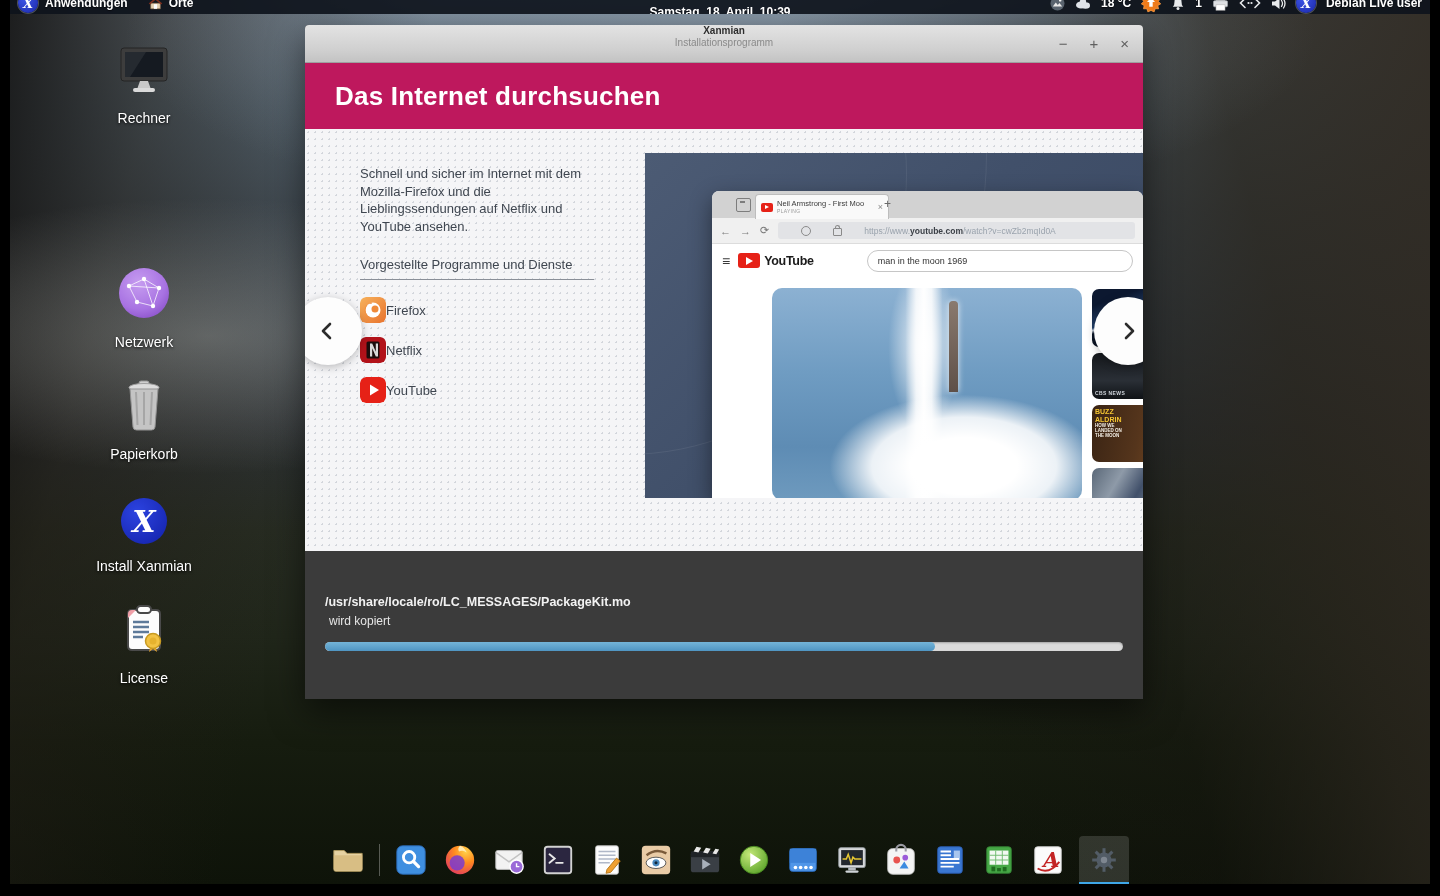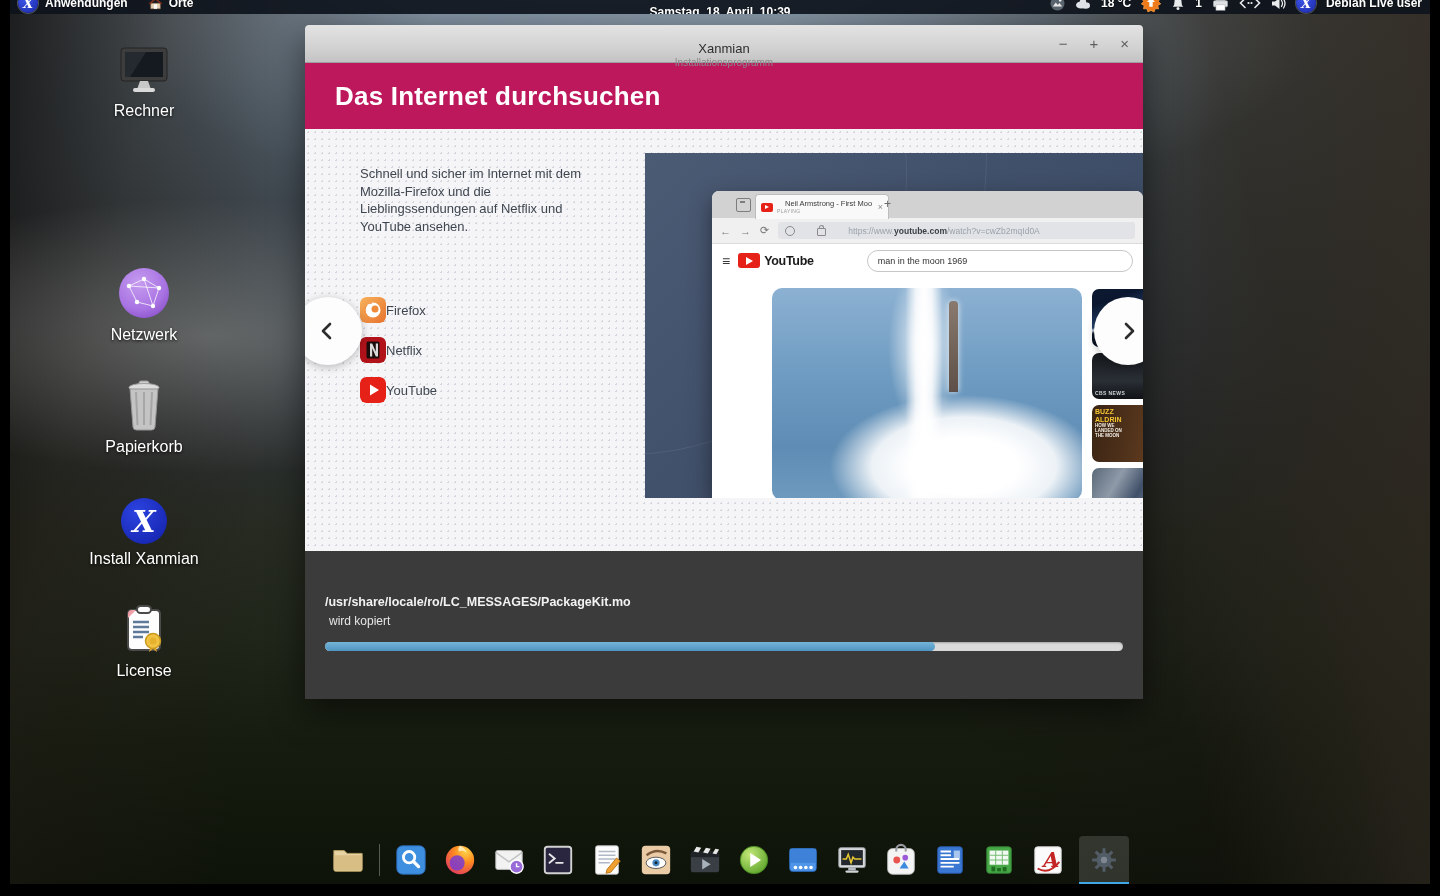--- a/index.html
+++ b/index.html
@@ -21,30 +21,30 @@
   .xlogo{display:inline-flex;align-items:center;justify-content:center;width:20px;height:20px;border-radius:50%;
     background:radial-gradient(circle at 35% 30%,#3d55e8,#1a27a8);color:#fff;
     font-family:"DejaVu Serif","Liberation Serif",serif;font-style:italic;font-weight:bold;font-size:13px;
     box-shadow:0 0 0 1px rgba(255,255,255,0.25);}
   .pitem{display:flex;align-items:center;gap:5px;cursor:default;}
   .ptxt{text-shadow:0 1px 1px rgba(0,0,0,0.6);}
   .tray{display:flex;align-items:center;gap:10px;}
   
   .dicon{position:absolute;width:150px;text-align:center;z-index:5;}
   .dicon .ic{height:56px;display:flex;align-items:flex-end;justify-content:center;}
-  .dicon .lbl{margin-top:6px;color:#fff;font-size:16px;text-shadow:0 1px 3px rgba(0,0,0,0.9);}
+  .dicon .lbl{margin-top:14px;color:#fff;font-size:14px;text-shadow:0 1px 3px rgba(0,0,0,0.9);}
   .xcircle{display:inline-flex;align-items:center;justify-content:center;width:46px;height:46px;border-radius:50%;
     background:radial-gradient(circle at 35% 30%,#2c43e0,#1220a8);color:#fff;
     font-family:"DejaVu Serif","Liberation Serif",serif;font-style:italic;font-weight:bold;font-size:30px;}
   
   .win{position:absolute;left:295px;top:25px;width:838px;height:674px;border-radius:4px 4px 0 0;overflow:hidden;
     box-shadow:0 12px 34px rgba(0,0,0,0.55);z-index:20;background:#3b3b3b;}
   .titlebar{position:relative;height:37px;background:linear-gradient(180deg,#e3e3e3,#cfcfcf 70%,#c3c3c3);
     border-bottom:1px solid #9f9f9f;text-align:center;}
-  .titlebar .t1{font-size:13px;font-weight:normal;color:#2e2e2e;padding-top:16px;}
+  .titlebar .t1{font-size:10px;font-weight:bold;color:#2e2e2e;padding-top:0;}
   .titlebar .t2{font-size:10px;color:#8a8a8a;margin-top:1px;}
   .wctrls{position:absolute;right:14px;top:0;height:37px;display:flex;align-items:center;gap:22px;
     color:#5f5f5f;font-size:15px;}
   .wctrls span{cursor:default;}
   .whead{height:66px;background:#be185d;display:flex;align-items:center;}
   .whead .htitle{color:#fff;font-size:26px;font-weight:bold;padding-left:30px;letter-spacing:0.2px;}
   .slidearea{position:relative;height:422px;background:#f5f5f7;overflow:hidden;
     background-image:radial-gradient(#d3d6dc 1px,rgba(0,0,0,0) 1px);background-size:7px 7px;}
   .sbody{position:absolute;left:55px;top:36px;width:248px;color:#3f4650;font-size:13px;line-height:17.5px;}
   .sheading{position:absolute;left:55px;top:128px;width:234px;color:#3f4650;font-size:13px;
@@ -61,29 +61,29 @@
   .bwin{position:absolute;left:67px;top:38px;width:431px;height:307px;background:#fff;border-radius:7px 7px 0 0;
     box-shadow:0 8px 22px rgba(0,0,0,0.45);overflow:hidden;}
   .btabs{position:relative;height:27px;background:#d2d2d2;}
   .libicon{position:absolute;left:24px;top:7px;width:13px;height:12px;border:1.5px solid #7d7d7d;border-radius:2px;}
   .libicon:before{content:"";position:absolute;left:3px;top:2px;width:5px;height:1.5px;background:#7d7d7d;}
   .btab{position:absolute;left:43px;top:3px;width:122px;height:24px;background:#f9f9f9;border:1px solid #bdbdbd;
     border-bottom:none;border-radius:4px 4px 0 0;display:flex;align-items:center;padding:0 5px;gap:4px;}
   .favyt{width:12px;height:9px;background:#e62117;border-radius:2px;position:relative;flex:none;}
   .favyt:before{content:"";position:absolute;left:4px;top:2px;border-left:4px solid #fff;
     border-top:2.5px solid rgba(0,0,0,0);border-bottom:2.5px solid rgba(0,0,0,0);}
-  .btab .tt{font-size:7.5px;color:#3a3a3a;line-height:8px;margin-left:8px;}
+  .btab .tt{font-size:7.5px;color:#3a3a3a;line-height:8px;}
   .btab .ts{font-size:5px;color:#9a9a9a;letter-spacing:0.3px;}
   .btab .tx{margin-left:auto;font-size:9px;color:#8a8a8a;}
   .bplus{position:absolute;left:172px;top:6px;font-size:12px;color:#6a6a6a;}
   .bnav{height:25px;background:#f0f0f0;border-bottom:1px solid #dcdcdc;display:flex;align-items:center;
     padding:0 8px;gap:9px;}
   .bnav .ng{color:#7a7a7a;font-size:11px;}
   .urlbar{flex:1;height:17px;background:#e2e3e6;border-radius:3px;display:flex;align-items:center;
-    padding:0 7px;gap:22px;overflow:hidden;}
+    padding:0 23px;gap:22px;overflow:hidden;}
   .shield{width:8px;height:8px;border:1.2px solid #8a8a8a;border-radius:50%;flex:none;}
   .locki{width:7px;height:6px;border:1.2px solid #8a8a8a;border-radius:1px;position:relative;margin-top:2px;flex:none;}
   .locki:before{content:"";position:absolute;left:1px;top:-4px;width:3px;height:3px;border:1.2px solid #8a8a8a;
     border-bottom:none;border-radius:3px 3px 0 0;}
   .urltxt{font-size:8.5px;color:#9aa3ad;white-space:nowrap;}
   .urltxt .dom{color:#3a3f46;font-weight:bold;}
   .ythead{height:33px;display:flex;align-items:center;padding:0 10px;gap:8px;background:#fff;}
   .hamb{color:#3a3a3a;font-size:14px;}
   .ytlogo{display:flex;align-items:center;gap:4px;}
   .ytplay{width:22px;height:15px;background:#e62117;border-radius:3px;position:relative;}
@@ -277,20 +277,21 @@
         <span>×</span>
       </div>
     </div>
 
     <div class="whead">
       <div class="htitle">Das Internet durchsuchen</div>
     </div>
 
     <div class="slidearea">
       <div class="sbody">Schnell und sicher im Internet mit dem Mozilla-Firefox und die Lieblingssendungen auf Netflix und YouTube ansehen.</div>
+      <div class="sheading">Vorgestellte Programme und Dienste</div>
 
       <div class="applist">
         <div class="approw">
           <svg class="appic" width="26" height="26" viewBox="0 0 26 26">
             <defs>
                 <linearGradient id="ffg" x1="0" y1="0" x2="1" y2="1">
               <stop offset="0%" stop-color="#f7b25c"></stop>
                   <stop offset="100%" stop-color="#e8732e"></stop>
             </linearGradient>
               </defs>

